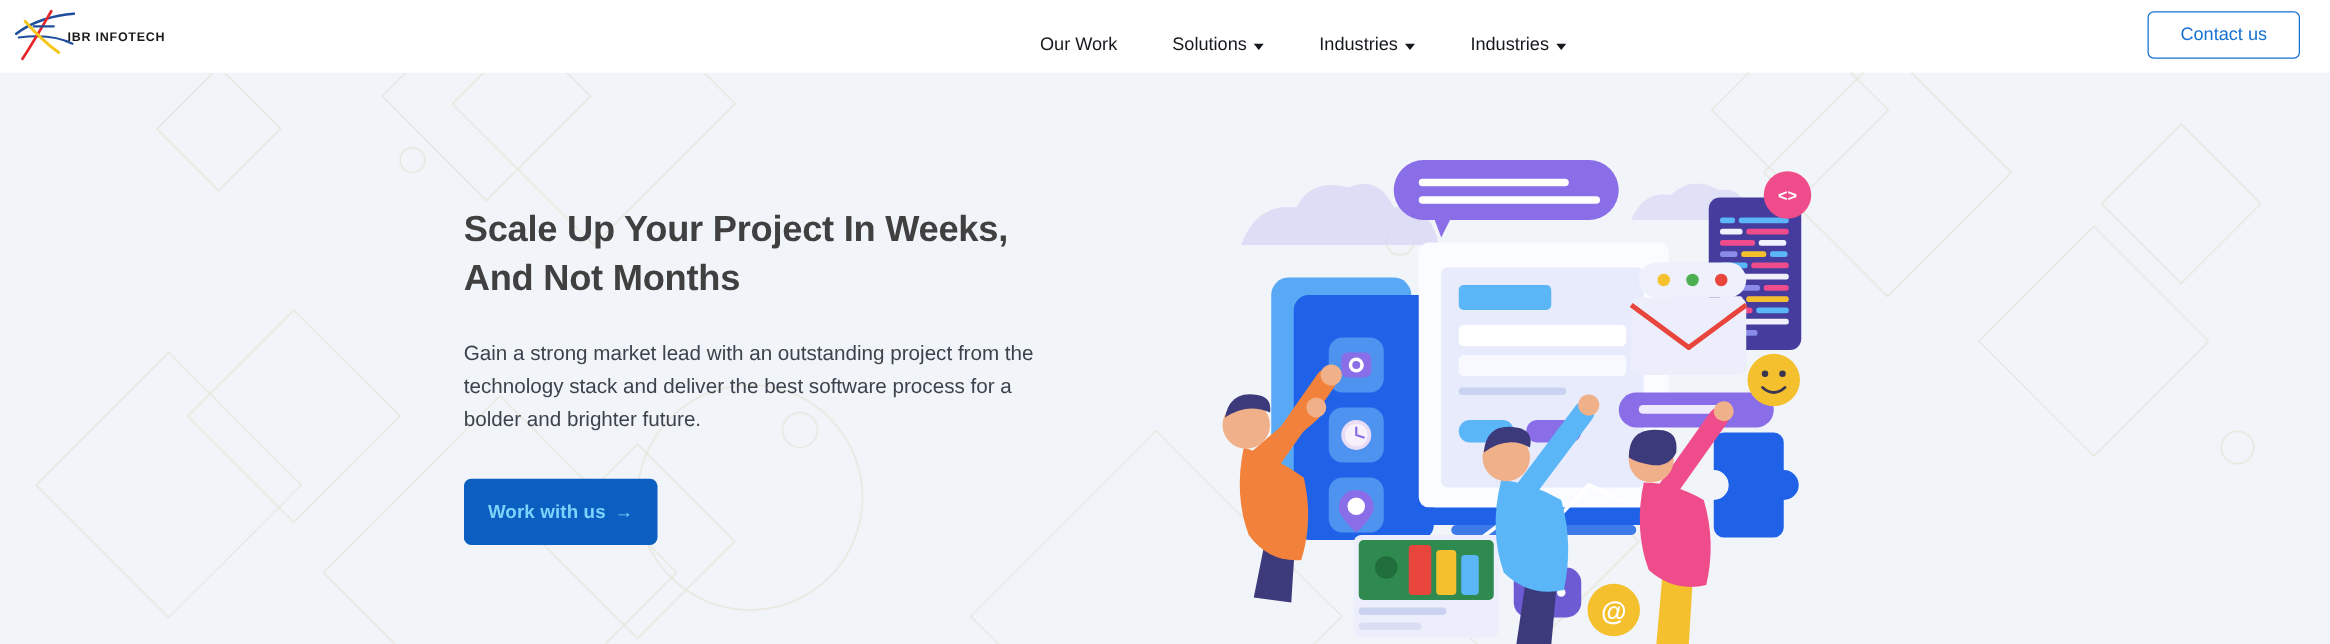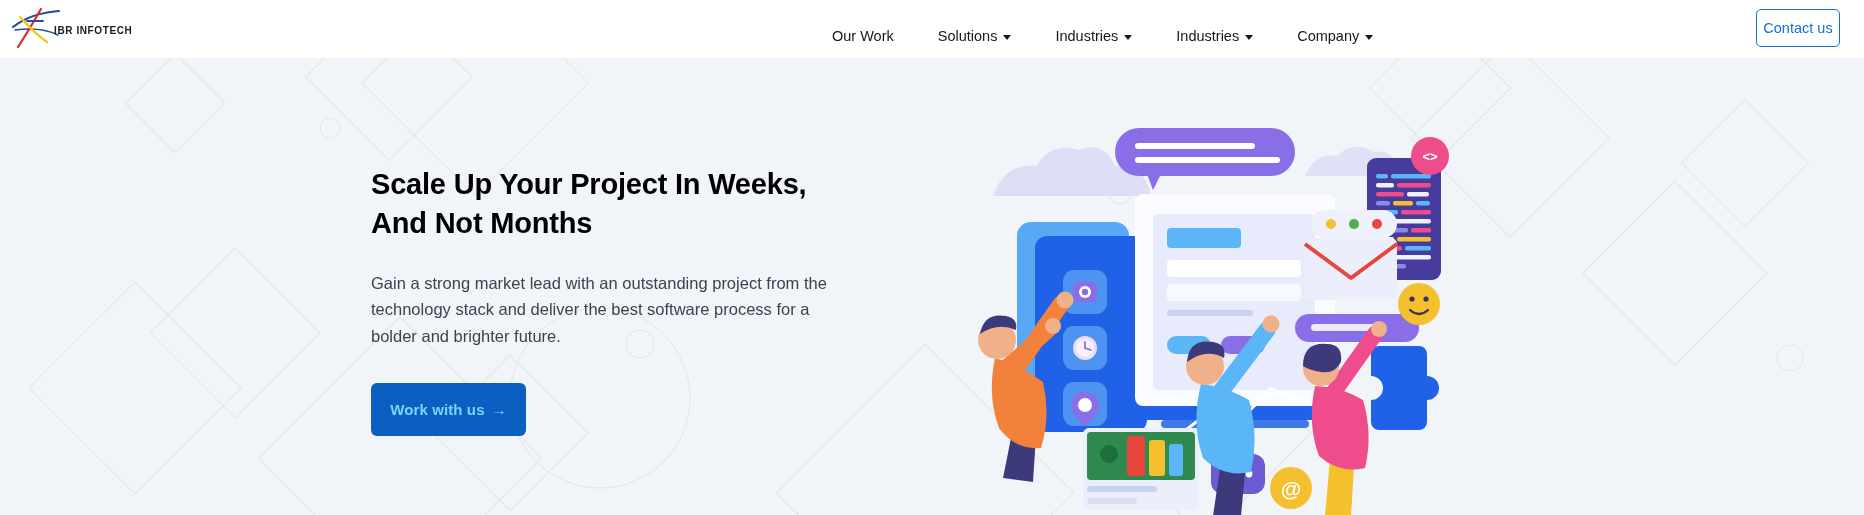--- a/index.html
+++ b/index.html
@@ -28,35 +28,35 @@
     font-size:14.5px; color:#15181c; padding:0 22px; height:58px;
     display:flex; align-items:center; cursor:pointer; white-space:nowrap;
   }
   .caret {
     display:inline-block; width:0; height:0; margin-left:6px;
     border-left:4.5px solid transparent; border-right:4.5px solid transparent;
     border-top:5px solid #15181c; position:relative; top:1px;
   }
   .contact-btn {
     position:absolute; right:24px; top:9px;
-    width:84px; height:38px; border:1px solid #1670d0; border-radius:5px;
+    width:122px; height:38px; border:1px solid #1670d0; border-radius:5px;
     color:#1670d0; background:#fff; font-size:14.5px;
     display:flex; align-items:center; justify-content:center; cursor:pointer;
   }
 
   
   .hero {
     position:absolute; top:58px; left:0; width:1864px; height:457px;
     background:#f1f4f9; overflow:hidden;
   }
   .hero-bg { position:absolute; inset:0; width:1864px; height:457px; }
 
   .hero-copy { position:absolute; left:371px; top:107px; width:560px; }
   .headline {
-    font-size:29px; font-weight:bold; line-height:1.34; color:#000000;
+    font-size:29px; font-weight:bold; line-height:1.34; color:#404040;
     letter-spacing:-0.2px; white-space:pre-line;
   }
   .subcopy {
     margin-top:27px; font-size:16.5px; line-height:1.62; color:#3d434c;
     white-space:pre-line;
   }
   .cta {
     margin-top:33px; width:155px; height:53px; background:#0b5fc0;
     border-radius:6px; color:#7dd3fc; font-size:15px; font-weight:bold;
     display:flex; align-items:center; justify-content:center; cursor:pointer;
@@ -89,24 +89,20 @@
     <div class="nav-item">
       <span>Solutions</span>
       <i class="caret"></i>
     </div>
     <div class="nav-item">
       <span>Industries</span>
       <i class="caret"></i>
     </div>
     <div class="nav-item">
       <span>Industries</span>
-      <i class="caret"></i>
-    </div>
-    <div class="nav-item">
-      <span>Company</span>
       <i class="caret"></i>
     </div>
   </nav>
 
   <div class="contact-btn">
     <span>Contact us</span>
   </div>
 </div>
 
 <div class="hero">

